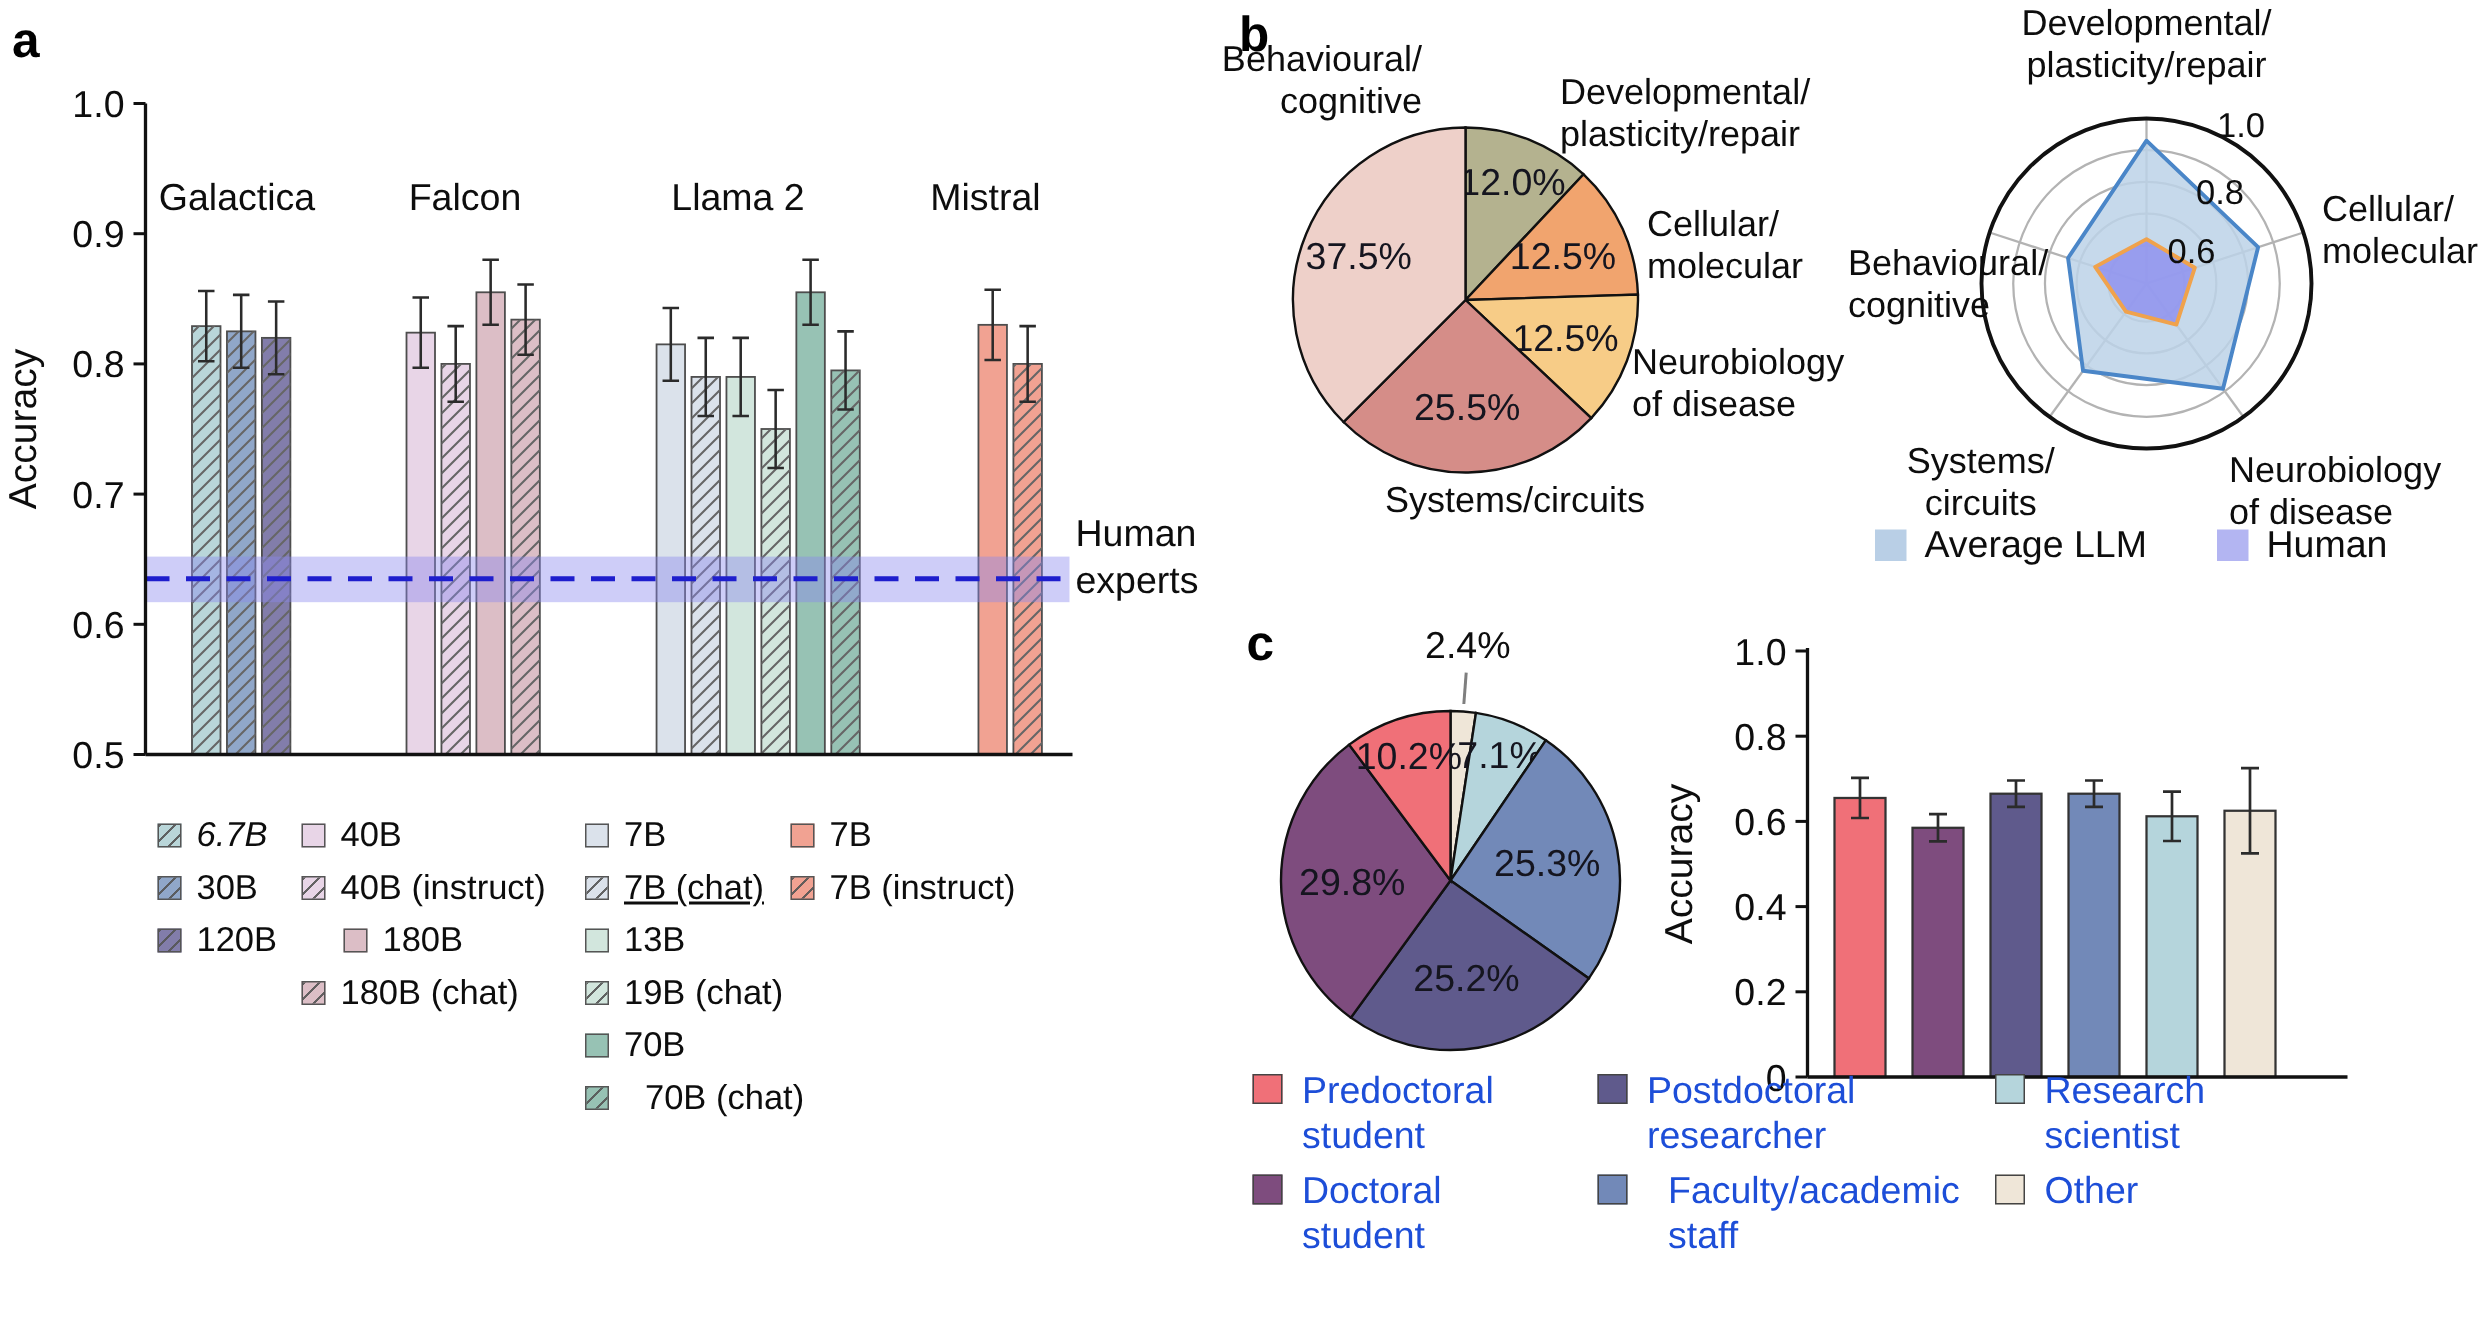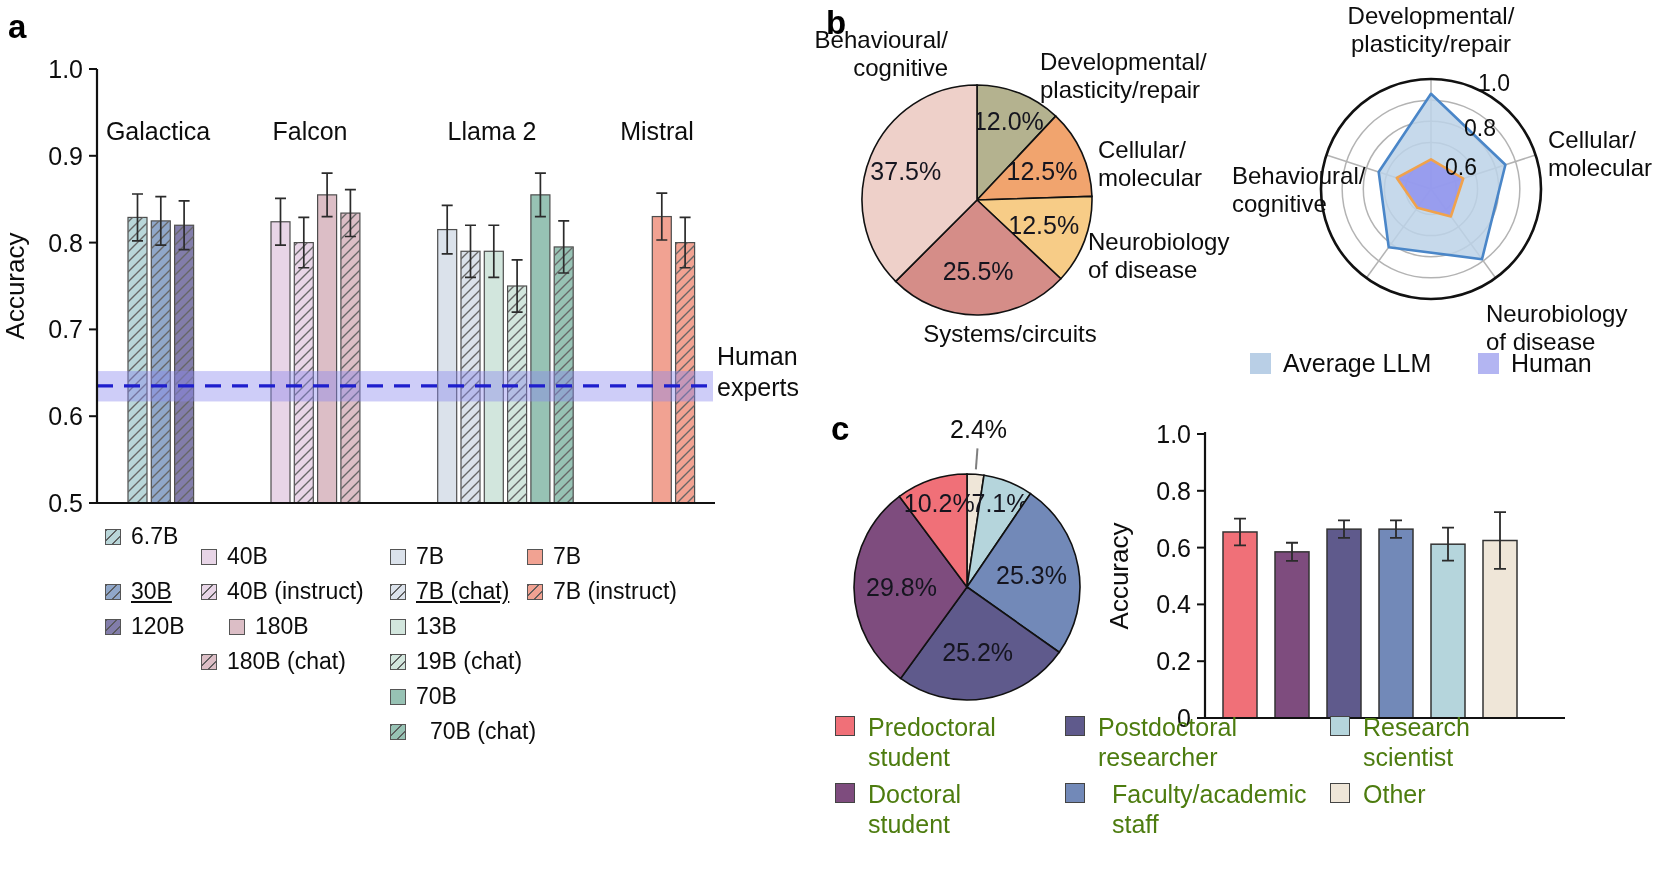--- a/index.html
+++ b/index.html
@@ -8,21 +8,21 @@
     font-family:"Liberation Sans", sans-serif; color:#111; overflow:hidden;
   }
   #fig svg { position:absolute; font-family:"Liberation Sans", sans-serif; }
   .panel-letter { position:absolute; font-size:33px; font-weight:bold; color:#000; }
   .fig-label { position:absolute; font-size:24px; line-height:1.16; color:#0d0d0d; white-space:pre-line; }
   .annotation { position:absolute; font-size:25px; line-height:1.22; color:#0d0d0d; white-space:pre-line; }
   .lg-item { position:absolute; display:flex; align-items:center; gap:10px; font-size:23px; color:#0d0d0d; }
   .lg-swatch { width:16px; height:16px; border:1.3px solid #555; box-sizing:border-box; flex:none; }
   .lgb-item { position:absolute; display:flex; align-items:center; gap:12px; font-size:25px; color:#0d0d0d; }
   .lgb-swatch { width:21px; height:21px; flex:none; }
-  .lgc-item { position:absolute; display:flex; align-items:flex-start; gap:13px; font-size:25px; line-height:1.18; color:#4d7c0f; white-space:pre-line; }
+  .lgc-item { position:absolute; display:flex; align-items:flex-start; gap:13px; font-size:25px; line-height:1.18; color:#1d4ed8; white-space:pre-line; }
   .lgc-swatch { width:20px; height:20px; border:1.5px solid #444; box-sizing:border-box; flex:none; margin-top:3px; }
 </style>
 </head>
 <body>
 
 <div id="fig">
   <div class="panel-letter" style="left:8px;top:8px">a</div>
   <div class="panel-letter" style="left:826px;top:4px">b</div>
   <div class="panel-letter" style="left:831px;top:410px">c</div>
 
@@ -163,25 +163,25 @@
       <line x1="97" y1="204.39999999999998" x2="105" y2="204.39999999999998" stroke="#111" stroke-width="2"></line>
       <text x="91" y="213.39999999999998" text-anchor="end" font-size="25" fill="#0d0d0d">0.4</text>
       <line x1="97" y1="147.6" x2="105" y2="147.6" stroke="#111" stroke-width="2"></line>
       <text x="91" y="156.6" text-anchor="end" font-size="25" fill="#0d0d0d">0.6</text>
       <line x1="97" y1="90.79999999999998" x2="105" y2="90.79999999999998" stroke="#111" stroke-width="2"></line>
       <text x="91" y="99.79999999999998" text-anchor="end" font-size="25" fill="#0d0d0d">0.8</text>
       <line x1="97" y1="34" x2="105" y2="34" stroke="#111" stroke-width="2"></line>
       <text x="91" y="43" text-anchor="end" font-size="25" fill="#0d0d0d">1.0</text>
       <text transform="translate(28,176) rotate(-90)" text-anchor="middle" font-size="26" fill="#0d0d0d">Accuracy</text>
     </svg>
-<div class="lg-item" style="left: 105px; top: 523px;">
+<div class="lg-item" style="left: 105px; top: 543px; font-style: italic;">
       <span class="lg-swatch" style="background-color: rgb(185, 214, 217); background-image: repeating-linear-gradient(135deg, rgba(85, 85, 85, 0.9) 0px, rgba(85, 85, 85, 0.9) 1.4px, transparent 1.4px, transparent 7px);"></span>
       <span>6.7B</span>
     </div>
-    <div class="lg-item" style="left: 105px; top: 578px; text-decoration: underline;">
+    <div class="lg-item" style="left: 105px; top: 578px;">
       <span class="lg-swatch" style="background-color: rgb(144, 167, 201); background-image: repeating-linear-gradient(135deg, rgba(85, 85, 85, 0.9) 0px, rgba(85, 85, 85, 0.9) 1.4px, transparent 1.4px, transparent 7px);"></span>
       <span>30B</span>
     </div>
     <div class="lg-item" style="left: 105px; top: 613px;">
       <span class="lg-swatch" style="background-color: rgb(130, 125, 170); background-image: repeating-linear-gradient(135deg, rgba(85, 85, 85, 0.9) 0px, rgba(85, 85, 85, 0.9) 1.4px, transparent 1.4px, transparent 7px);"></span>
       <span>120B</span>
     </div>
     <div class="lg-item" style="left: 201px; top: 543px;">
       <span class="lg-swatch" style="background-color: rgb(232, 213, 231);"></span>
       <span>40B</span>
@@ -238,20 +238,22 @@
 molecular</div>
     <div class="fig-label" style="left: 1088px; top: 228px; width: 160px; text-align: left;">Neurobiology
 of disease</div>
     <div class="fig-label" style="left: 918px; top: 320px; width: 184px; text-align: center;">Systems/circuits</div>
     <div class="fig-label" style="left: 1317px; top: 2px; width: 228px; text-align: center;">Developmental/
 plasticity/repair</div>
     <div class="fig-label" style="left: 1548px; top: 126px; width: 110px; text-align: left;">Cellular/
 molecular</div>
     <div class="fig-label" style="left: 1486px; top: 300px; width: 170px; text-align: left;">Neurobiology
 of disease</div>
+    <div class="fig-label" style="left: 1248px; top: 294px; width: 145px; text-align: center;">Systems/
+circuits</div>
     <div class="fig-label" style="left: 1232px; top: 162px; width: 150px; text-align: left;">Behavioural/
 cognitive</div>
     <div class="lgb-item" style="left: 1250px; top: 349px;">
       <span class="lgb-swatch" style="background-color: rgb(185, 207, 230);"></span>
       <span>Average LLM</span>
     </div>
     <div class="lgb-item" style="left: 1478px; top: 349px;">
       <span class="lgb-swatch" style="background-color: rgb(179, 181, 242);"></span>
       <span>Human</span>
     </div>

